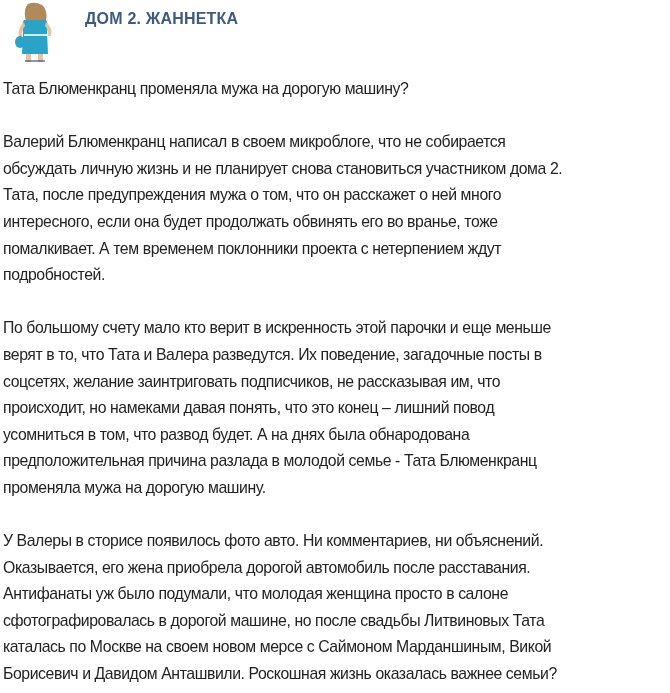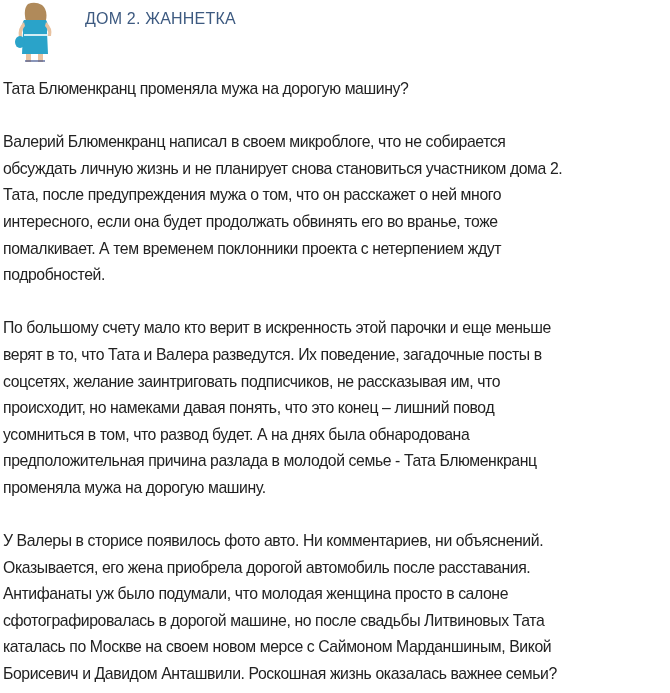--- a/index.html
+++ b/index.html
@@ -27,21 +27,21 @@
       left: 10px;
       top: 2px;
       width: 50px;
       height: 62px;
     }
     .channel-title {
       position: absolute;
       left: 85px;
       top: 10px;
       font-size: 16px;
-      font-weight: normal;
+      font-weight: bold;
       color: #3d5a80;
       letter-spacing: 0.2px;
       cursor: pointer;
     }
     .article {
       position: absolute;
       left: 3px;
       top: 76px;
       width: 660px;
       font-size: 17px;

